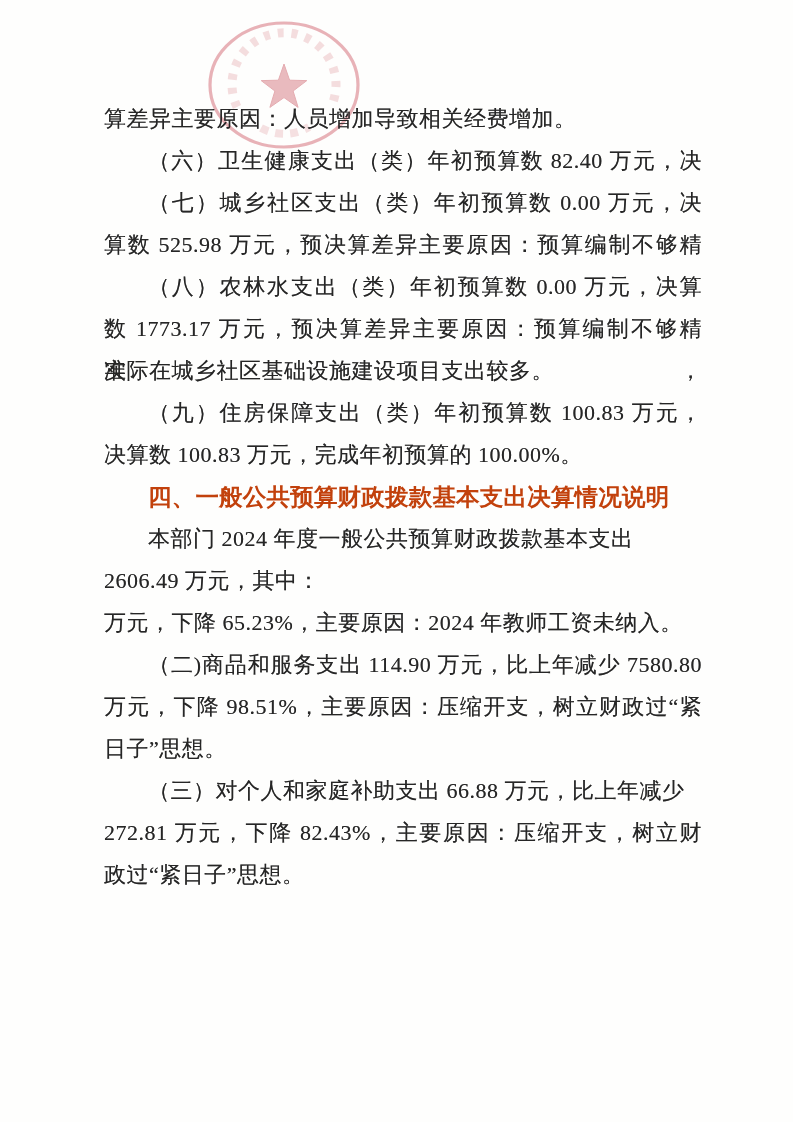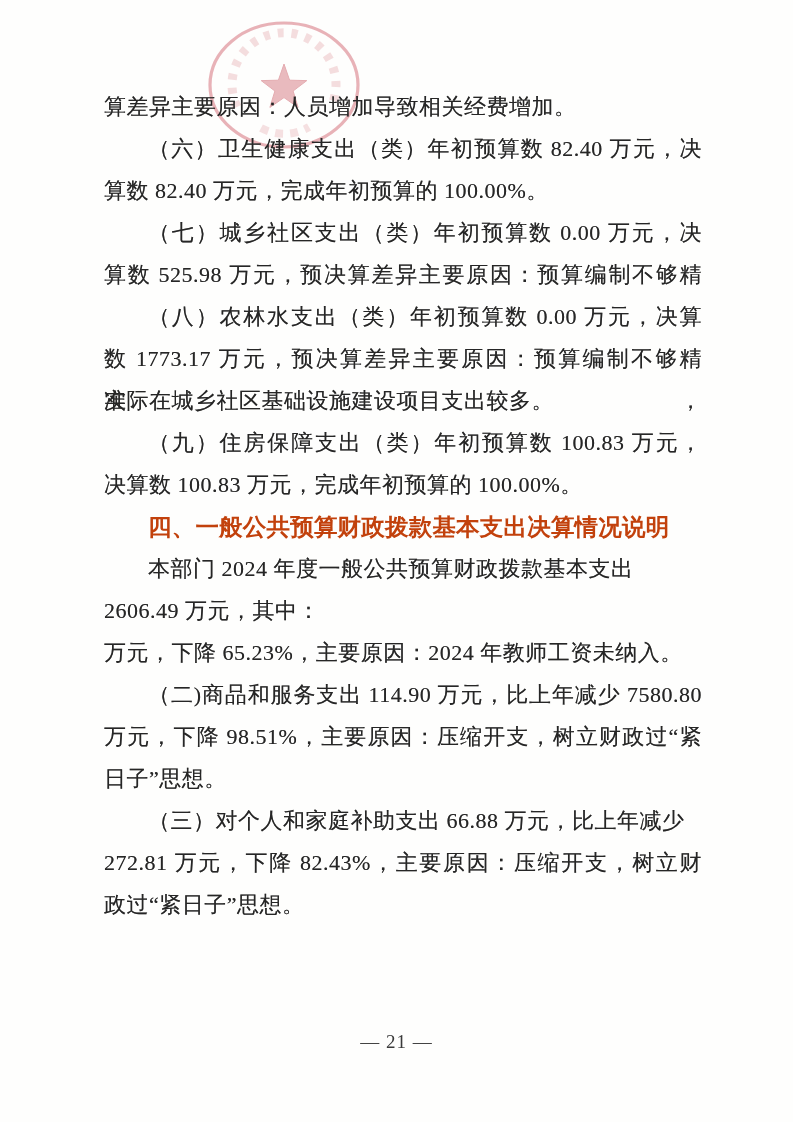--- a/index.html
+++ b/index.html
@@ -22,21 +22,21 @@
     left: 205px;
     top: 12px;
     width: 158px;
     height: 140px;
     pointer-events: none;
   }
   
   .text-block {
     position: absolute;
     left: 104px;
-    top: 86px;
+    top: 98px;
     width: 598px;
   }
   .line {
     font-size: 22px;
     line-height: 42px;
     height: 42px;
     letter-spacing: 0.5px;
     white-space: nowrap;
     text-shadow: 0 0 0.5px rgba(40,40,40,0.55);
   }
@@ -80,37 +80,33 @@
     <path d="M 32,95 A 52,52 0 1 1 126,95" fill="none" stroke="#e09aa2" stroke-width="9" stroke-dasharray="6 8" opacity="0.33"></path>
 
     <path d="M 56,116 A 49,49 0 0 0 104,115" fill="none" stroke="#e09aa2" stroke-width="8" stroke-dasharray="8 7" opacity="0.3"></path>
 
     <polygon points="79,52 84.6,68.2 101.8,68.6 88.1,79 93.1,95.4 79,85.6 64.9,95.4 69.9,79 56.2,68.6 73.4,68.2" fill="#dc8e95" opacity="0.6" stroke="#d2747d" stroke-width="1"></polygon>
   </svg>
 
   <main class="text-block">
     <div class="line">算差异主要原因：人员增加导致相关经费增加。</div>
     <div class="line indent fill">（六）卫生健康支出（类）年初预算数 82.40 万元，决</div>
-    <div class="line">算数 82.40 万元，完成年初预算的 100.00%。</div>
     <div class="line indent fill">（七）城乡社区支出（类）年初预算数 0.00 万元，决</div>
     <div class="line fill">算数 525.98 万元，预决算差异主要原因：预算编制不够精</div>
     <div class="line indent fill">（八）农林水支出（类）年初预算数 0.00 万元，决算</div>
     <div class="line fill">数 1773.17 万元，预决算差异主要原因：预算编制不够精准，</div>
     <div class="line">实际在城乡社区基础设施建设项目支出较多。</div>
     <div class="line indent fill">（九）住房保障支出（类）年初预算数 100.83 万元，</div>
     <div class="line">决算数 100.83 万元，完成年初预算的 100.00%。</div>
     <div class="line indent heading">四、一般公共预算财政拨款基本支出决算情况说明</div>
     <div class="line indent">本部门 2024 年度一般公共预算财政拨款基本支出</div>
     <div class="line">2606.49 万元，其中：</div>
     <div class="line">万元，下降 65.23%，主要原因：2024 年教师工资未纳入。</div>
     <div class="line indent fill">（二)商品和服务支出 114.90 万元，比上年减少 7580.80</div>
     <div class="line fill">万元，下降 98.51%，主要原因：压缩开支，树立财政过“紧</div>
     <div class="line">日子”思想。</div>
     <div class="line indent">（三）对个人和家庭补助支出 66.88 万元，比上年减少</div>
     <div class="line fill">272.81 万元，下降 82.43%，主要原因：压缩开支，树立财</div>
     <div class="line">政过“紧日子”思想。</div>
   </main>
 
-  <footer class="footer">
-    <span>— 21 —</span>
-  </footer>
 
 </div>
 
 </body></html>

